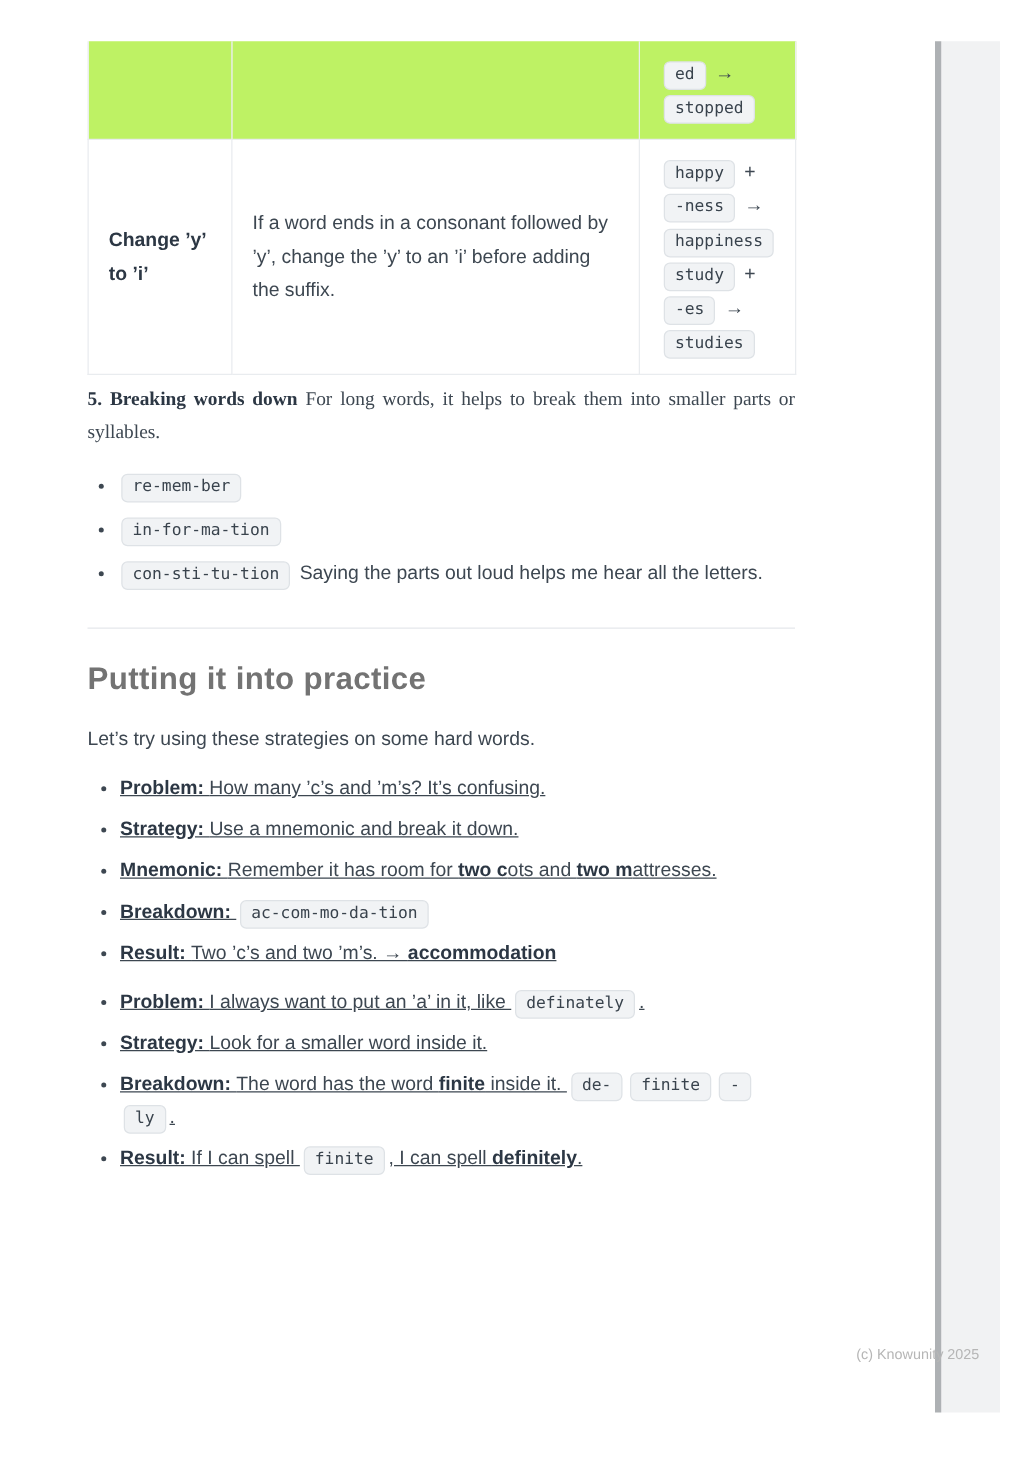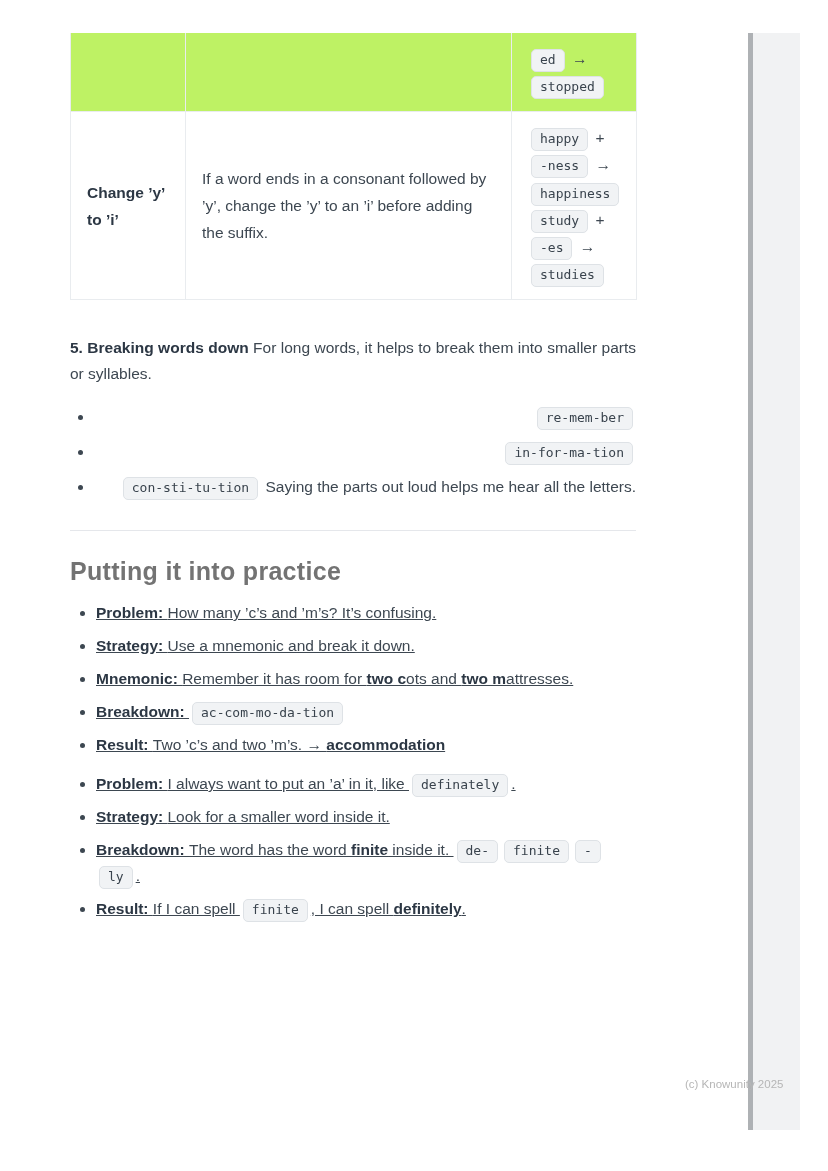--- a/index.html
+++ b/index.html
@@ -55,30 +55,30 @@
   }
   
   .note {
     font-style: italic;
     margin: 30px 0 0;
     font-size: 15.5px;
     line-height: 27px;
   }
   .note .chip { font-weight: bold; font-style: italic; }
   .para-breaking {
-    margin: 35px 0 0;
+    margin: 7px 0 0;
     font-size: 15.5px;
     line-height: 26px;
     text-align: justify;
+    font-family: Liberation Serif, serif;
   }
   strong { color: #2c3744; }
   ul.syllable-list {
     margin: 17px 0 0;
     padding-left: 24px;
-    text-align: right;
   }
   ul.syllable-list li {
     margin: 9px 0;
     line-height: 25px;
     font-size: 15.5px;
   }
   hr.divider {
     border: none;
     border-top: 1px solid #e5e7eb;
     margin: 30px 0 0;
@@ -167,20 +167,21 @@
   <ul class="syllable-list">
     <li><span class="chip">re-mem-ber</span></li>
     <li><span class="chip">in-for-ma-tion</span></li>
     <li><span class="chip">con-sti-tu-tion</span> Saying the parts out loud helps me hear all the letters.</li>
   </ul>
 
   <hr class="divider">
 
   <h2 class="section-heading">Putting it into practice</h2>
 
+  <p class="intro-para">Let’s try using these strategies on some hard words.</p>
 
 
   <ul class="example-list">
     <li><strong>Problem: </strong>How many ’c’s and ’m’s? It’s confusing.</li>
     <li><strong>Strategy: </strong>Use a mnemonic and break it down.</li>
     <li><strong>Mnemonic: </strong>Remember it has room for <strong>two c</strong>ots and <strong>two m</strong>attresses.</li>
     <li><strong>Breakdown: </strong><span class="chip">ac-com-mo-da-tion</span></li>
     <li><strong>Result: </strong>Two ’c’s and two ’m’s. → <strong>accommodation</strong></li>
   </ul>
 

